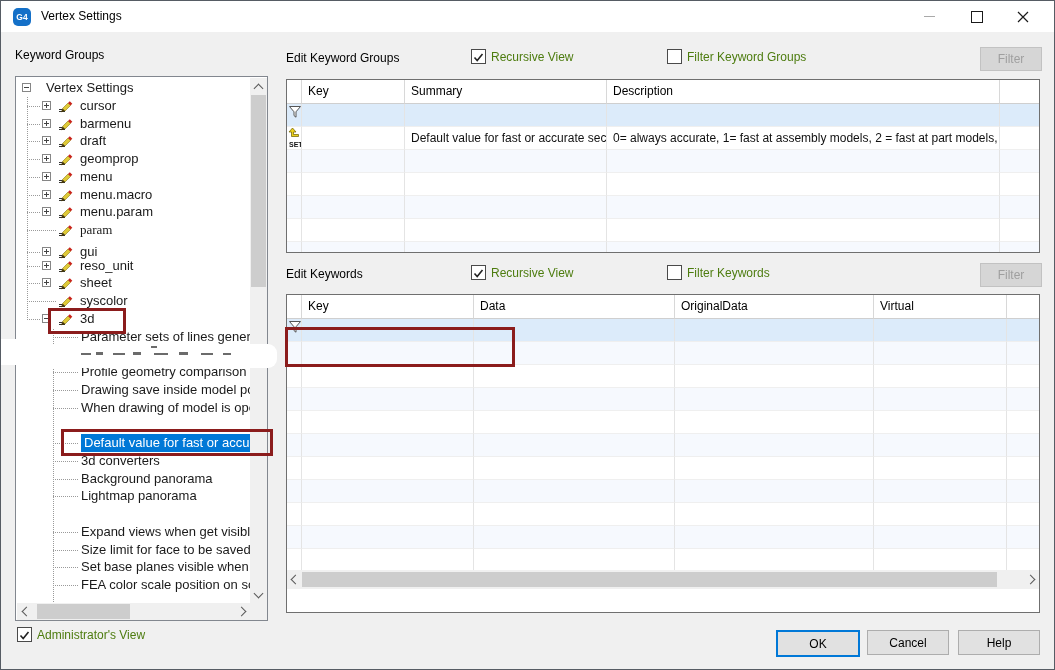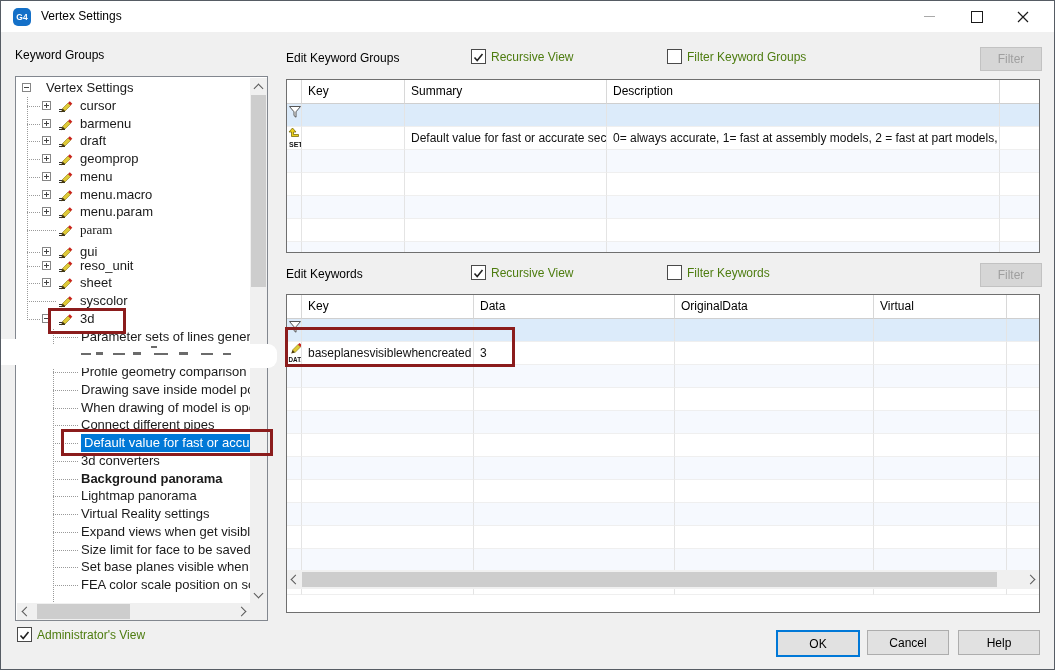--- a/index.html
+++ b/index.html
@@ -242,43 +242,35 @@
           <span class="tlabel" style="left: 64px;">Profile geometry comparison do</span>
         </div>
         <div class="trow" style="top: 302.75px;">
           <span class="hdots" style="left: 36px; width: 26px;"></span>
           <span class="tlabel" style="left: 64px;">Drawing save inside model poss</span>
         </div>
         <div class="trow" style="top: 320.5px;">
           <span class="hdots" style="left: 36px; width: 26px;"></span>
           <span class="tlabel" style="left: 64px;">When drawing of model is open</span>
         </div>
-        <div class="trow" style="top: 338.25px;">
-          <span class="hdots" style="left: 36px; width: 26px;"></span>
-          <span class="tlabel" style="left: 64px;">Connect different pipes</span>
-        </div>
         <div class="trow" style="top: 356px;">
           <span class="hdots" style="left: 36px; width: 26px;"></span>
           <span class="tlabel sel" style="left: 64px;">Default value for fast or accurate</span>
         </div>
         <div class="trow" style="top: 373.75px;">
           <span class="hdots" style="left: 36px; width: 26px;"></span>
           <span class="tlabel" style="left: 64px;">3d converters</span>
         </div>
-        <div class="trow" style="top: 391.5px; font-weight: bold;">
+        <div class="trow" style="top: 391.5px;">
           <span class="hdots" style="left: 36px; width: 26px;"></span>
           <span class="tlabel" style="left: 64px;">Background panorama</span>
         </div>
         <div class="trow" style="top: 409.25px;">
           <span class="hdots" style="left: 36px; width: 26px;"></span>
           <span class="tlabel" style="left: 64px;">Lightmap panorama</span>
-        </div>
-        <div class="trow" style="top: 427px;">
-          <span class="hdots" style="left: 36px; width: 26px;"></span>
-          <span class="tlabel" style="left: 64px;">Virtual Reality settings</span>
         </div>
         <div class="trow" style="top: 444.75px;">
           <span class="hdots" style="left: 36px; width: 26px;"></span>
           <span class="tlabel" style="left: 64px;">Expand views when get visible fa</span>
         </div>
         <div class="trow" style="top: 462.5px;">
           <span class="hdots" style="left: 36px; width: 26px;"></span>
           <span class="tlabel" style="left: 64px;">Size limit for face to be saved at</span>
         </div>
         <div class="trow" style="top: 480.25px;">
@@ -401,35 +393,20 @@
         <div class="gcell" style="width: 199px;">OriginalData</div>
         <div class="gcell" style="width: 133px;">Virtual</div>
         <div class="gcell" style="width: 34px;"></div>
       </div>
       <div class="grow body filter">
         <div class="gcell icon" style="width: 15px;"><svg width="14" height="14" viewBox="0 0 14 14">
             <path d="M1.5 1.5 H12.5 L8 6.8 V12.2 L6 10.6 V6.8 Z" fill="#fff" stroke="#555" stroke-width="1"></path>
           </svg></div>
         <div class="gcell" style="width: 172px;"></div>
         <div class="gcell" style="width: 201px;"></div>
-        <div class="gcell" style="width: 199px;"></div>
-        <div class="gcell" style="width: 133px;"></div>
-        <div class="gcell" style="width: 34px;"></div>
-      </div>
-      <div class="grow body">
-        <div class="gcell icon" style="width: 15px;"><svg width="18" height="22" viewBox="0 0 18 22">
-            <g transform="translate(2,0)">
-              <path d="M2.5 8 L8 2.5 L10.5 5 L5 10.5 Z" fill="#dfca37" stroke="#8a7a10" stroke-width="0.6"></path>
-              <path d="M8 2.5 L9.6 0.9 L12.1 3.4 L10.5 5 Z" fill="#c9241b"></path>
-              <path d="M2.5 8 L5 10.5 L1.2 11.5 Z" fill="#4a3a06"></path>
-            </g>
-            <text x="0.5" y="20" font-size="6.3" font-family="Liberation Sans" font-weight="bold" fill="#111">DATA</text>
-          </svg></div>
-        <div class="gcell" style="width: 172px;">baseplanesvisiblewhencreated</div>
-        <div class="gcell" style="width: 201px;">3</div>
         <div class="gcell" style="width: 199px;"></div>
         <div class="gcell" style="width: 133px;"></div>
         <div class="gcell" style="width: 34px;"></div>
       </div>
       <div class="grow body tint">
         <div class="gcell icon" style="width: 15px;"></div>
         <div class="gcell" style="width: 172px;"></div>
         <div class="gcell" style="width: 201px;"></div>
         <div class="gcell" style="width: 199px;"></div>
         <div class="gcell" style="width: 133px;"></div>

